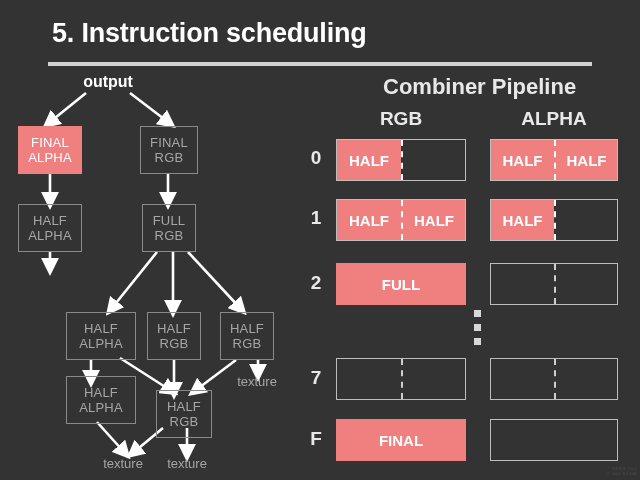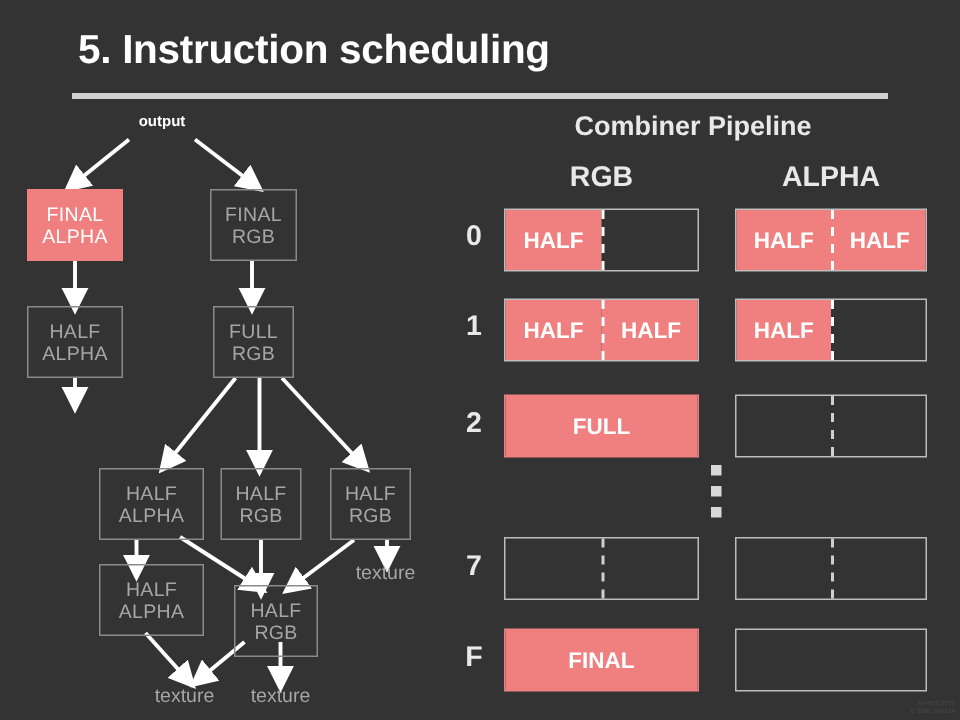--- a/index.html
+++ b/index.html
@@ -37,30 +37,30 @@
   .node.hl{
     background:#f08080;border-color:#f08080;color:#ffffff;
   }
   .node span{display:block;}
 
   
   .lbl{
     position:absolute;color:#a6a6a6;font-size:13px;line-height:15px;
     text-align:center;
   }
-  .lbl.white{color:#ffffff;font-weight:bold;font-size:10px;}
+  .lbl.white{color:#ffffff;font-weight:bold;font-size:16px;}
 
   
   svg.arrows{position:absolute;left:0;top:0;width:640px;height:480px;
     pointer-events:none;}
 
   
   .cp-title{
     position:absolute;left:383px;top:74px;
-    font-size:18px;font-weight:bold;color:#e8e8e8;white-space:nowrap;
+    font-size:22px;font-weight:bold;color:#e8e8e8;white-space:nowrap;
   }
   .col-head{
     position:absolute;top:108px;
     font-size:19px;font-weight:bold;color:#e8e8e8;
     text-align:center;white-space:nowrap;
   }
   .row-label{
     position:absolute;
     font-size:19px;font-weight:bold;color:#e8e8e8;
     width:20px;text-align:center;

